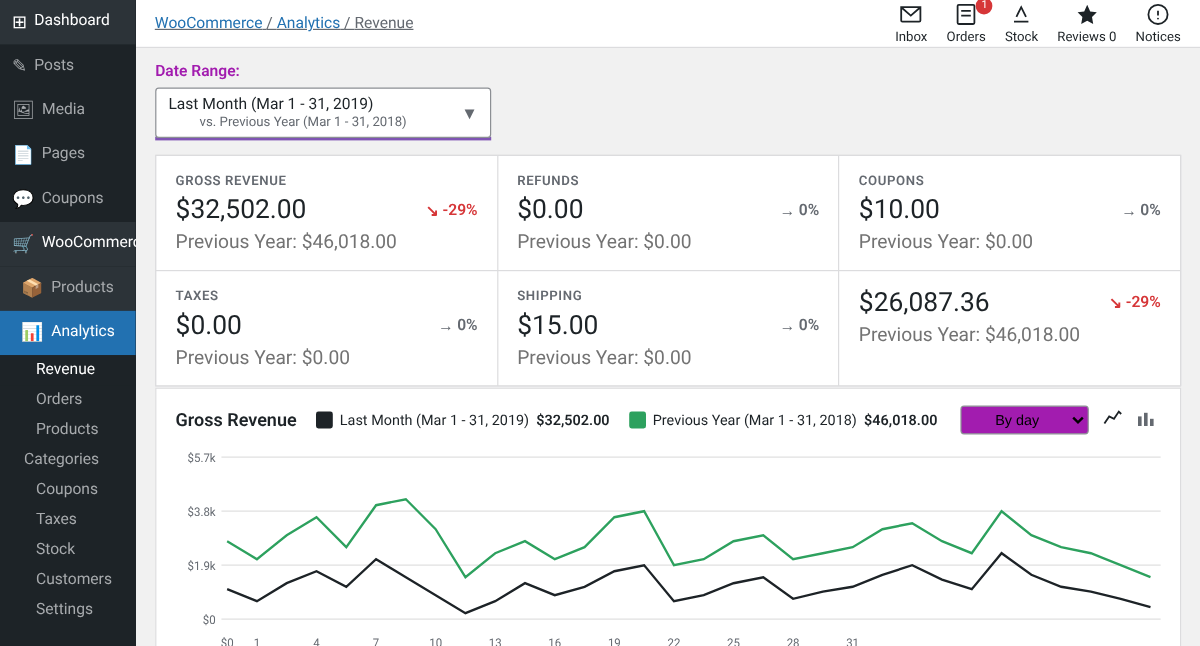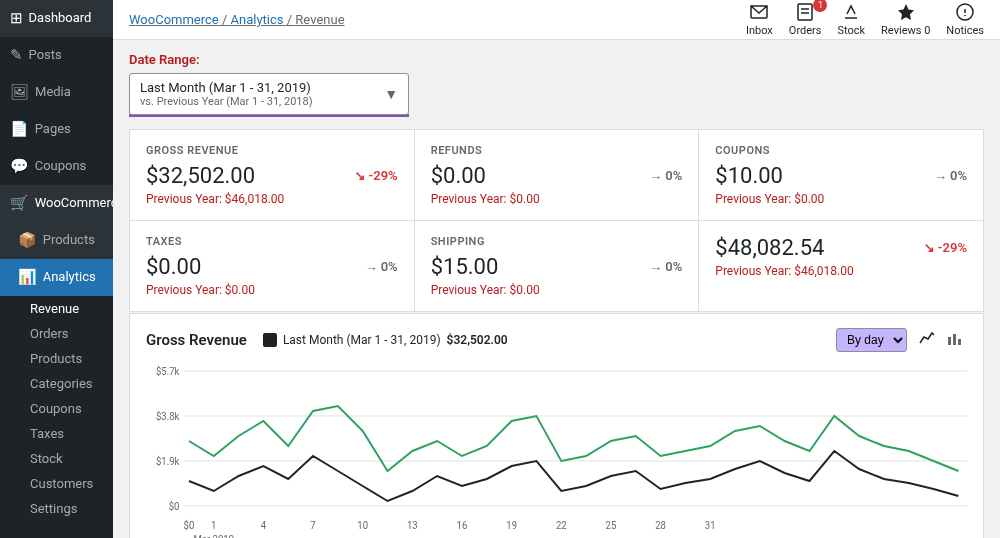--- a/index.html
+++ b/index.html
@@ -22,48 +22,48 @@
     .topbar-icons { display: flex; align-items: center; gap: 16px; }
     .topbar-icon-item { display: flex; flex-direction: column; align-items: center; cursor: pointer; color: #1d2327; font-size: 11px; gap: 2px; position: relative; }
     .topbar-icon-item svg { width: 20px; height: 20px; fill: #1d2327; }
     .topbar-icon-item .badge { position: absolute; top: -4px; right: -6px; background: #d63638; color: #fff; border-radius: 50%; width: 14px; height: 14px; font-size: 9px; display: flex; align-items: center; justify-content: center; }
 
     
     .main { flex: 1; overflow-y: auto; background: #f1f1f1; }
     .content { padding: 12px 16px; }
 
     
-    .date-range-label { font-size: 13px; color: #b91c1c; margin-bottom: 6px; font-weight: 600; }
+    .date-range-label { font-size: 13px; color: #a21caf; margin-bottom: 6px; font-weight: 600; }
     .date-range-select { display: flex; align-items: center; border: 1px solid #8c8f94; background: #fff; border-radius: 3px; padding: 6px 10px; width: 280px; cursor: pointer; position: relative; }
     .date-range-select-text { flex: 1; }
     .date-range-main { font-size: 13px; color: #1d2327; }
-    .date-range-sub { font-size: 11px; color: #646970; }
+    .date-range-sub { font-size: 11px; color: #646970; margin-left: 26px; }
     .date-range-arrow { color: #646970; font-size: 14px; }
     .date-range-bar { height: 3px; background: #7f54b3; width: 280px; margin-top: -1px; }
 
     
     .stats-grid { display: grid; grid-template-columns: 1fr 1fr 1fr; border: 1px solid #dcdcde; background: #dcdcde; gap: 1px; margin-top: 12px; }
     .stat-card { background: #fff; padding: 14px 16px; }
     .stat-label { font-size: 11px; font-weight: 600; color: #646970; letter-spacing: 0.5px; text-transform: uppercase; margin-bottom: 6px; }
     .stat-value-row { display: flex; align-items: center; justify-content: space-between; margin-bottom: 4px; }
     .stat-value { font-size: 22px; font-weight: 400; color: #1d2327; }
     .stat-change { font-size: 13px; font-weight: 600; display: flex; align-items: center; gap: 3px; }
     .stat-change.negative { color: #d63638; }
     .stat-change.neutral { color: #646970; }
-    .stat-prev { font-size: 12px; color: #b91c1c; }
+    .stat-prev { font-size: 16px; color: #737373; }
 
     
     .chart-section { background: #fff; border: 1px solid #dcdcde; margin-top: 1px; padding: 12px 16px 0; }
     .chart-header { display: flex; align-items: center; gap: 16px; margin-bottom: 8px; flex-wrap: wrap; }
     .chart-title { font-size: 15px; font-weight: 600; color: #1d2327; }
     .chart-legend-item { display: flex; align-items: center; gap: 6px; font-size: 12px; color: #1d2327; }
     .legend-checkbox { width: 14px; height: 14px; border-radius: 2px; flex-shrink: 0; }
     .legend-value { font-weight: 600; }
     .chart-controls { margin-left: auto; display: flex; align-items: center; gap: 8px; }
-    .chart-period-select { border: 1px solid #8c8f94; border-radius: 3px; padding: 3px 6px; font-size: 12px; background: #c4b5fd; cursor: pointer; }
+    .chart-period-select { border: 1px solid #8c8f94; border-radius: 3px; padding: 3px 24px; font-size: 12px; background: #a21caf; cursor: pointer; }
     .chart-view-icons { display: flex; gap: 4px; }
     .chart-view-btn { background: none; border: none; cursor: pointer; padding: 3px; color: #646970; }
     .chart-view-btn.active { color: #1d2327; }
 
     
     .chart-area { position: relative; height: 185px; margin-top: 4px; }
     .chart-svg { width: 100%; height: 100%; }
 
     .wp-main { display: flex; flex-direction: column; flex: 1; min-width: 0; }
   </style>
@@ -102,21 +102,21 @@
       <span>Products</span>
     </div>
     <div class="sidebar-item" style="padding-left:18px; background:#2271b1; color:#fff;">
       <span class="sidebar-icon">📊</span>
       <span>Analytics</span>
     </div>
 
     <div class="sidebar-sub-item active" style="color:#fff; background:#1d2327; padding-left:30px;">Revenue</div>
     <div class="sidebar-sub-item" style="padding-left:30px;">Orders</div>
     <div class="sidebar-sub-item" style="padding-left:30px;">Products</div>
-    <div class="sidebar-sub-item" style="padding-left:30px;">Categories</div>
+    <div class="sidebar-sub-item" style="padding-left:20px;">Categories</div>
     <div class="sidebar-sub-item" style="padding-left:30px;">Coupons</div>
     <div class="sidebar-sub-item" style="padding-left:30px;">Taxes</div>
     <div class="sidebar-sub-item" style="padding-left:30px;">Stock</div>
     <div class="sidebar-sub-item" style="padding-left:30px;">Customers</div>
     <div class="sidebar-sub-item" style="padding-left:30px;">Settings</div>
 
   </div>
 
   <div class="wp-main">
 
@@ -233,37 +233,42 @@
               <span class="stat-value">$15.00</span>
               <span class="stat-change neutral">
                 <span>→</span>
                 <span>0%</span>
               </span>
             </div>
             <div class="stat-prev">Previous Year: $0.00</div>
           </div>
           <div class="stat-card">
             <div class="stat-value-row">
-              <span class="stat-value">$48,082.54</span>
+              <span class="stat-value">$26,087.36</span>
               <span class="stat-change negative">
                 <span>↘</span>
                 <span>-29%</span>
               </span>
             </div>
             <div class="stat-prev">Previous Year: $46,018.00</div>
           </div>
         </div>
 
         <div class="chart-section">
           <div class="chart-header">
             <span class="chart-title">Gross Revenue</span>
             <div class="chart-legend-item">
               <div class="legend-checkbox" style="background:#1d2327;"></div>
               <span>Last Month (Mar 1 - 31, 2019)</span>
               <span class="legend-value">$32,502.00</span>
+            </div>
+            <div class="chart-legend-item">
+              <div class="legend-checkbox" style="background:#2da15e;"></div>
+              <span>Previous Year (Mar 1 - 31, 2018)</span>
+              <span class="legend-value">$46,018.00</span>
             </div>
             <div class="chart-controls">
               <select class="chart-period-select"><option>By day</option></select>
               <div class="chart-view-icons">
                 <button class="chart-view-btn active">
                   <svg width="18" height="18" viewBox="0 0 18 18">
                       <polyline points="2,14 6,8 10,10 14,4 16,6" fill="none" stroke="#1d2327" stroke-width="1.5"></polyline>
                     </svg>
                 </button>
                 <button class="chart-view-btn">

